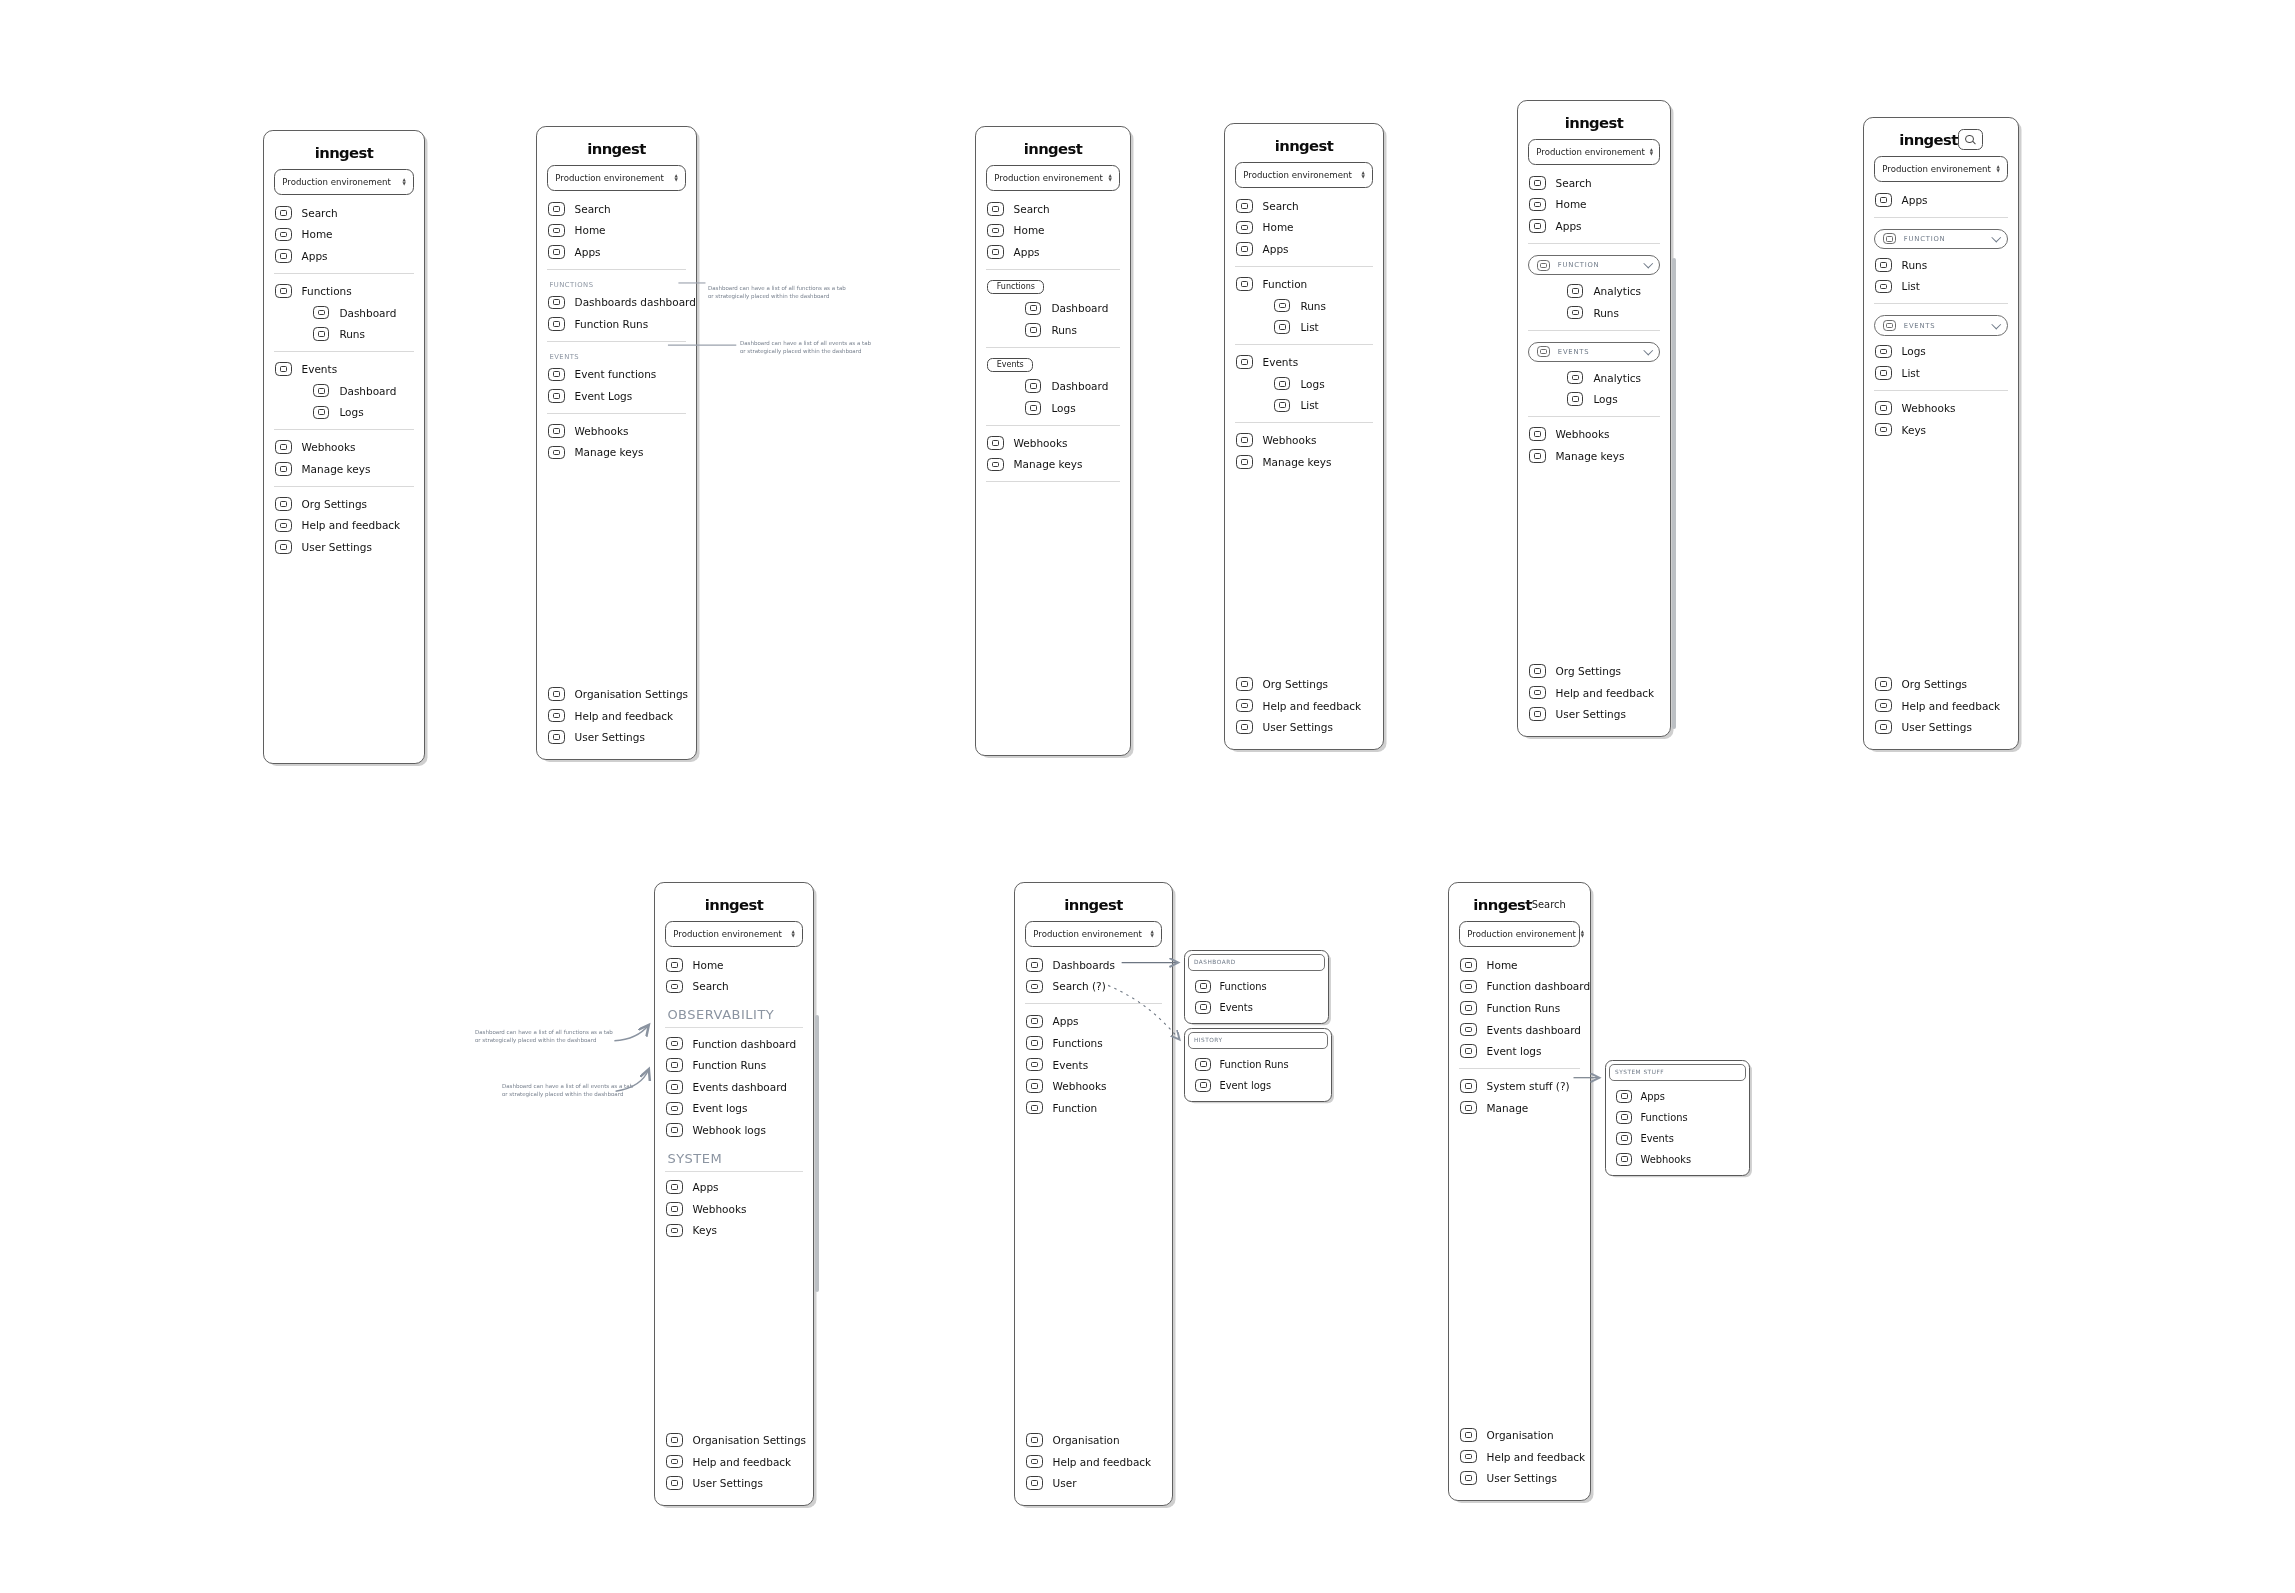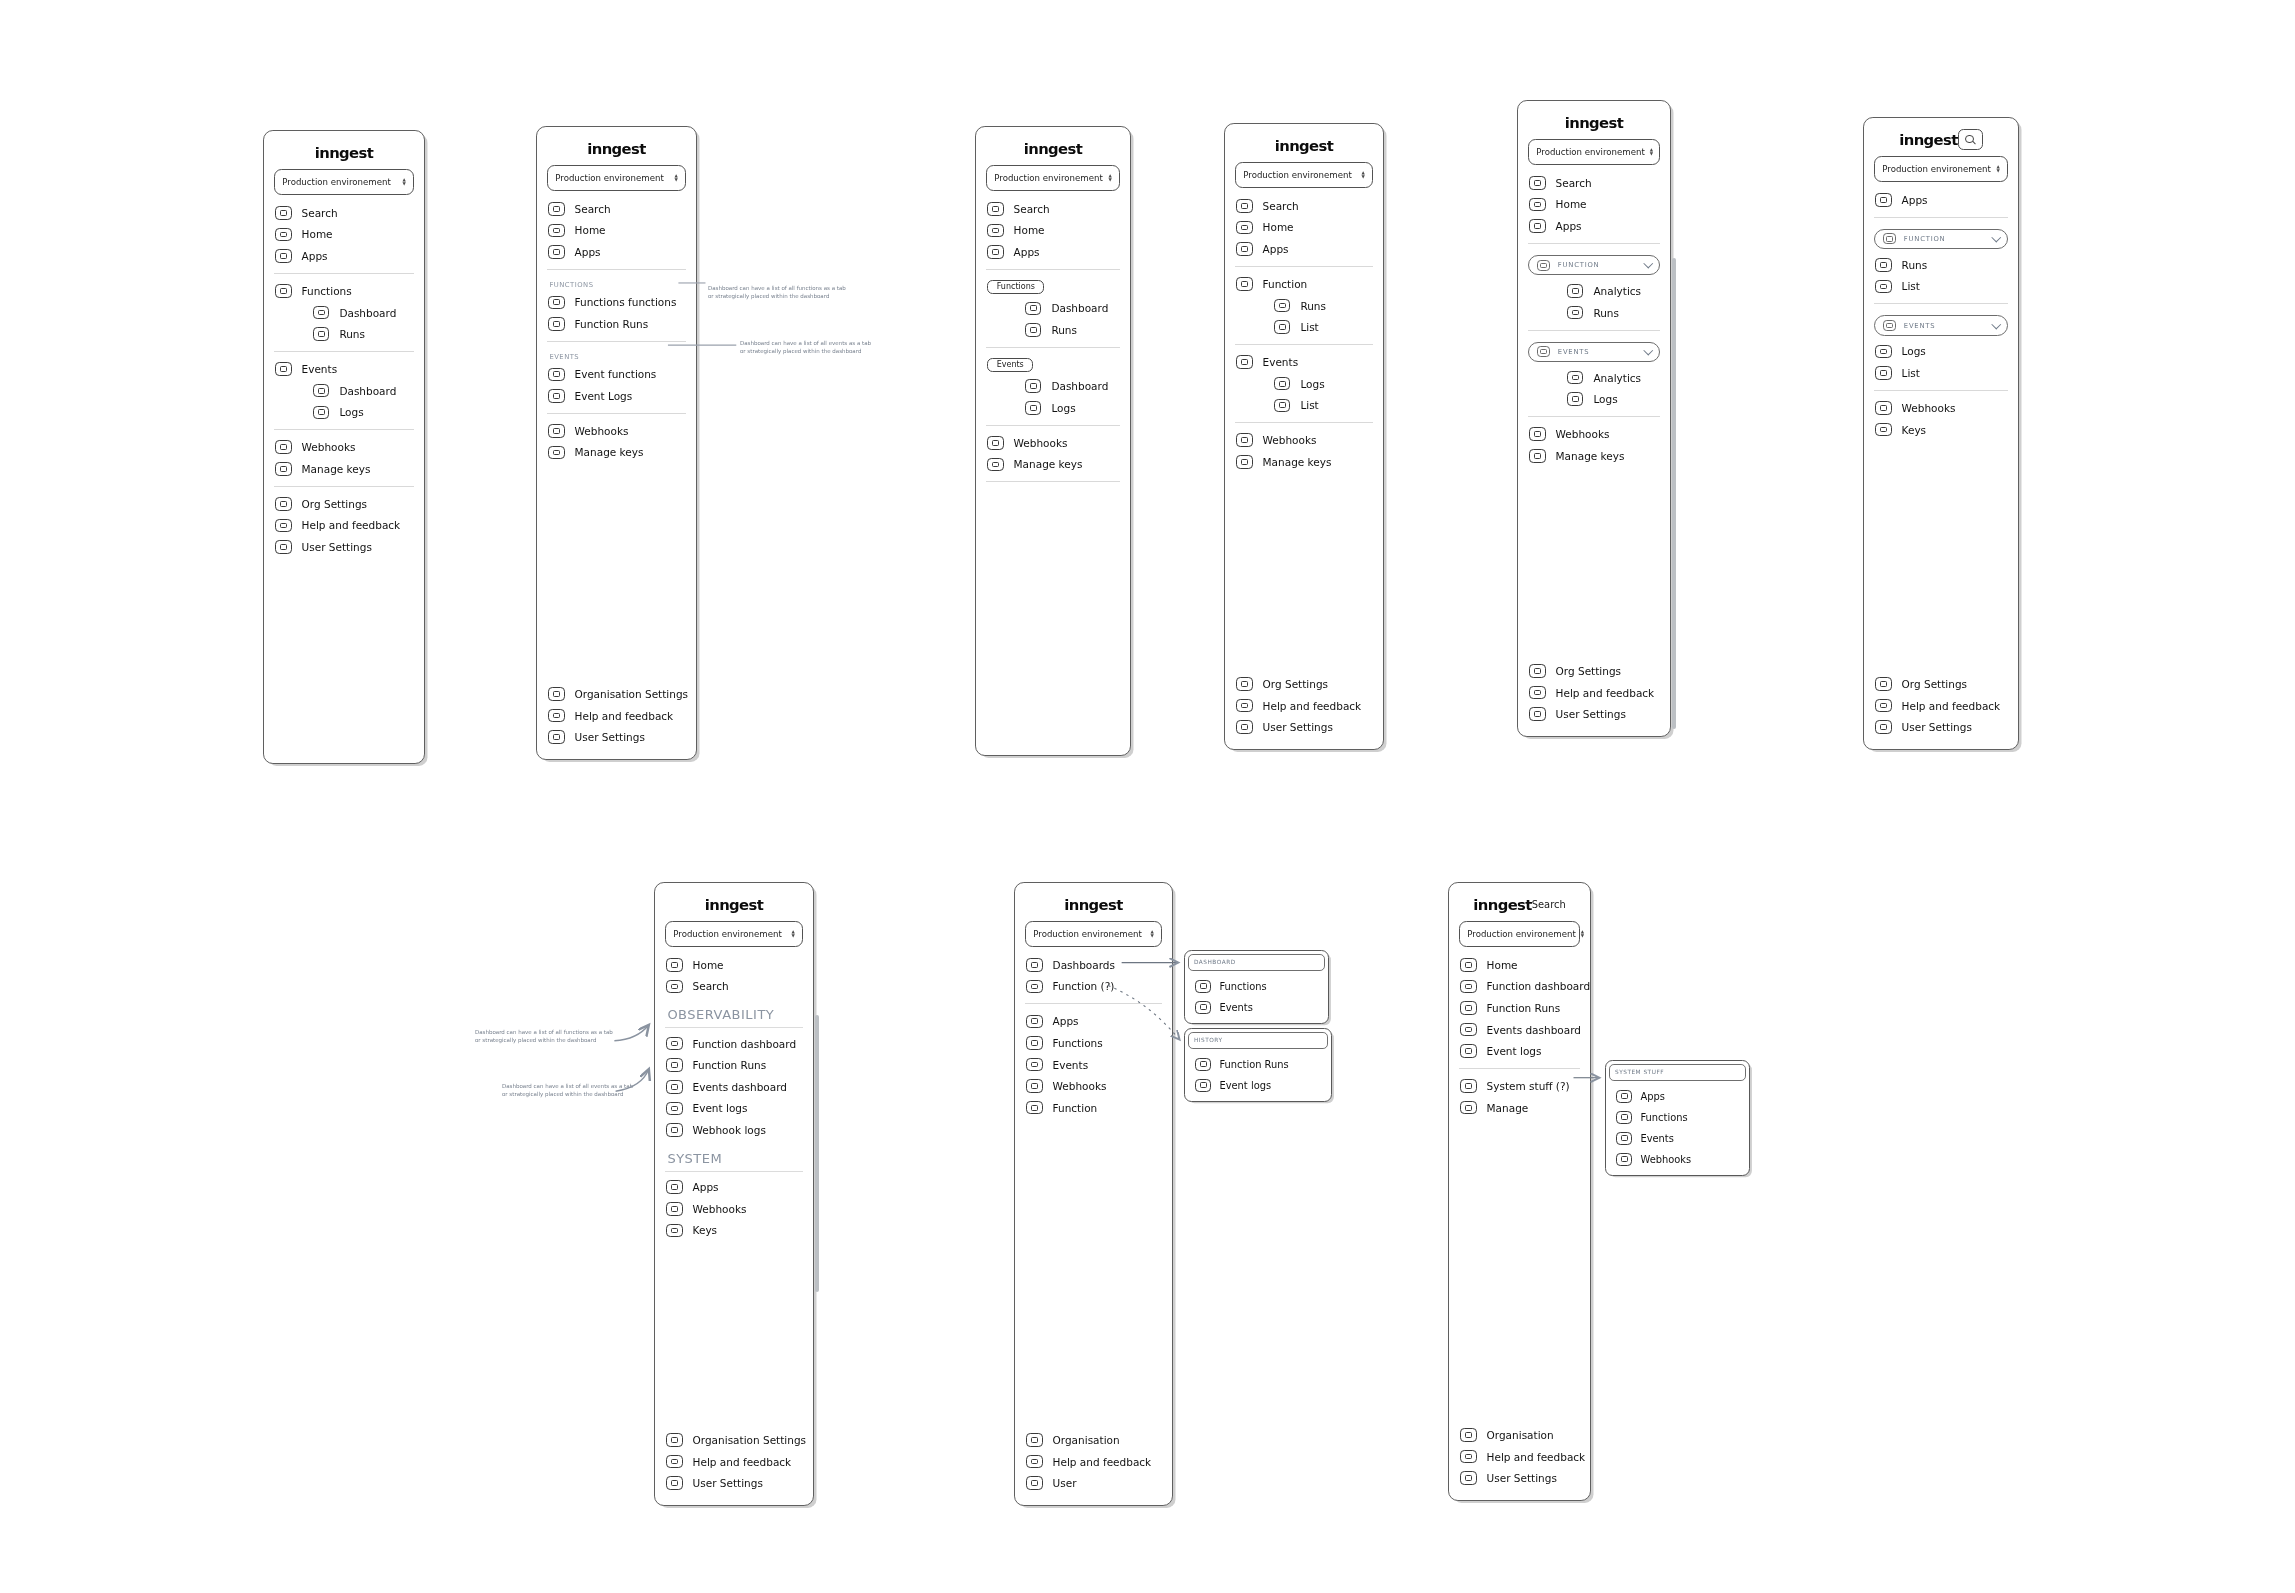--- a/index.html
+++ b/index.html
@@ -176,21 +176,21 @@
         <span class="lbl">Home</span>
       </div>
       <div class="item">
         <span class="cb"></span>
         <span class="lbl">Apps</span>
       </div>
       <div class="divider"></div>
       <div class="seclabel">FUNCTIONS</div>
       <div class="item">
         <span class="cb"></span>
-        <span class="lbl">Functions functions</span>
+        <span class="lbl">Dashboards dashboard</span>
       </div>
       <div class="item">
         <span class="cb"></span>
         <span class="lbl">Function Runs</span>
       </div>
       <div class="divider"></div>
       <div class="seclabel">EVENTS</div>
       <div class="item">
         <span class="cb"></span>
         <span class="lbl">Event functions</span>
@@ -564,21 +564,21 @@
       <span class="envlabel">Production environement</span>
       <span class="stepper"></span>
     </div>
     <div class="plist">
       <div class="item">
         <span class="cb"></span>
         <span class="lbl">Dashboards</span>
       </div>
       <div class="item">
         <span class="cb"></span>
-        <span class="lbl">Function (?)</span>
+        <span class="lbl">Search (?)</span>
       </div>
       <div class="divider"></div>
       <div class="item">
         <span class="cb"></span>
         <span class="lbl">Apps</span>
       </div>
       <div class="item">
         <span class="cb"></span>
         <span class="lbl">Functions</span>
       </div>

